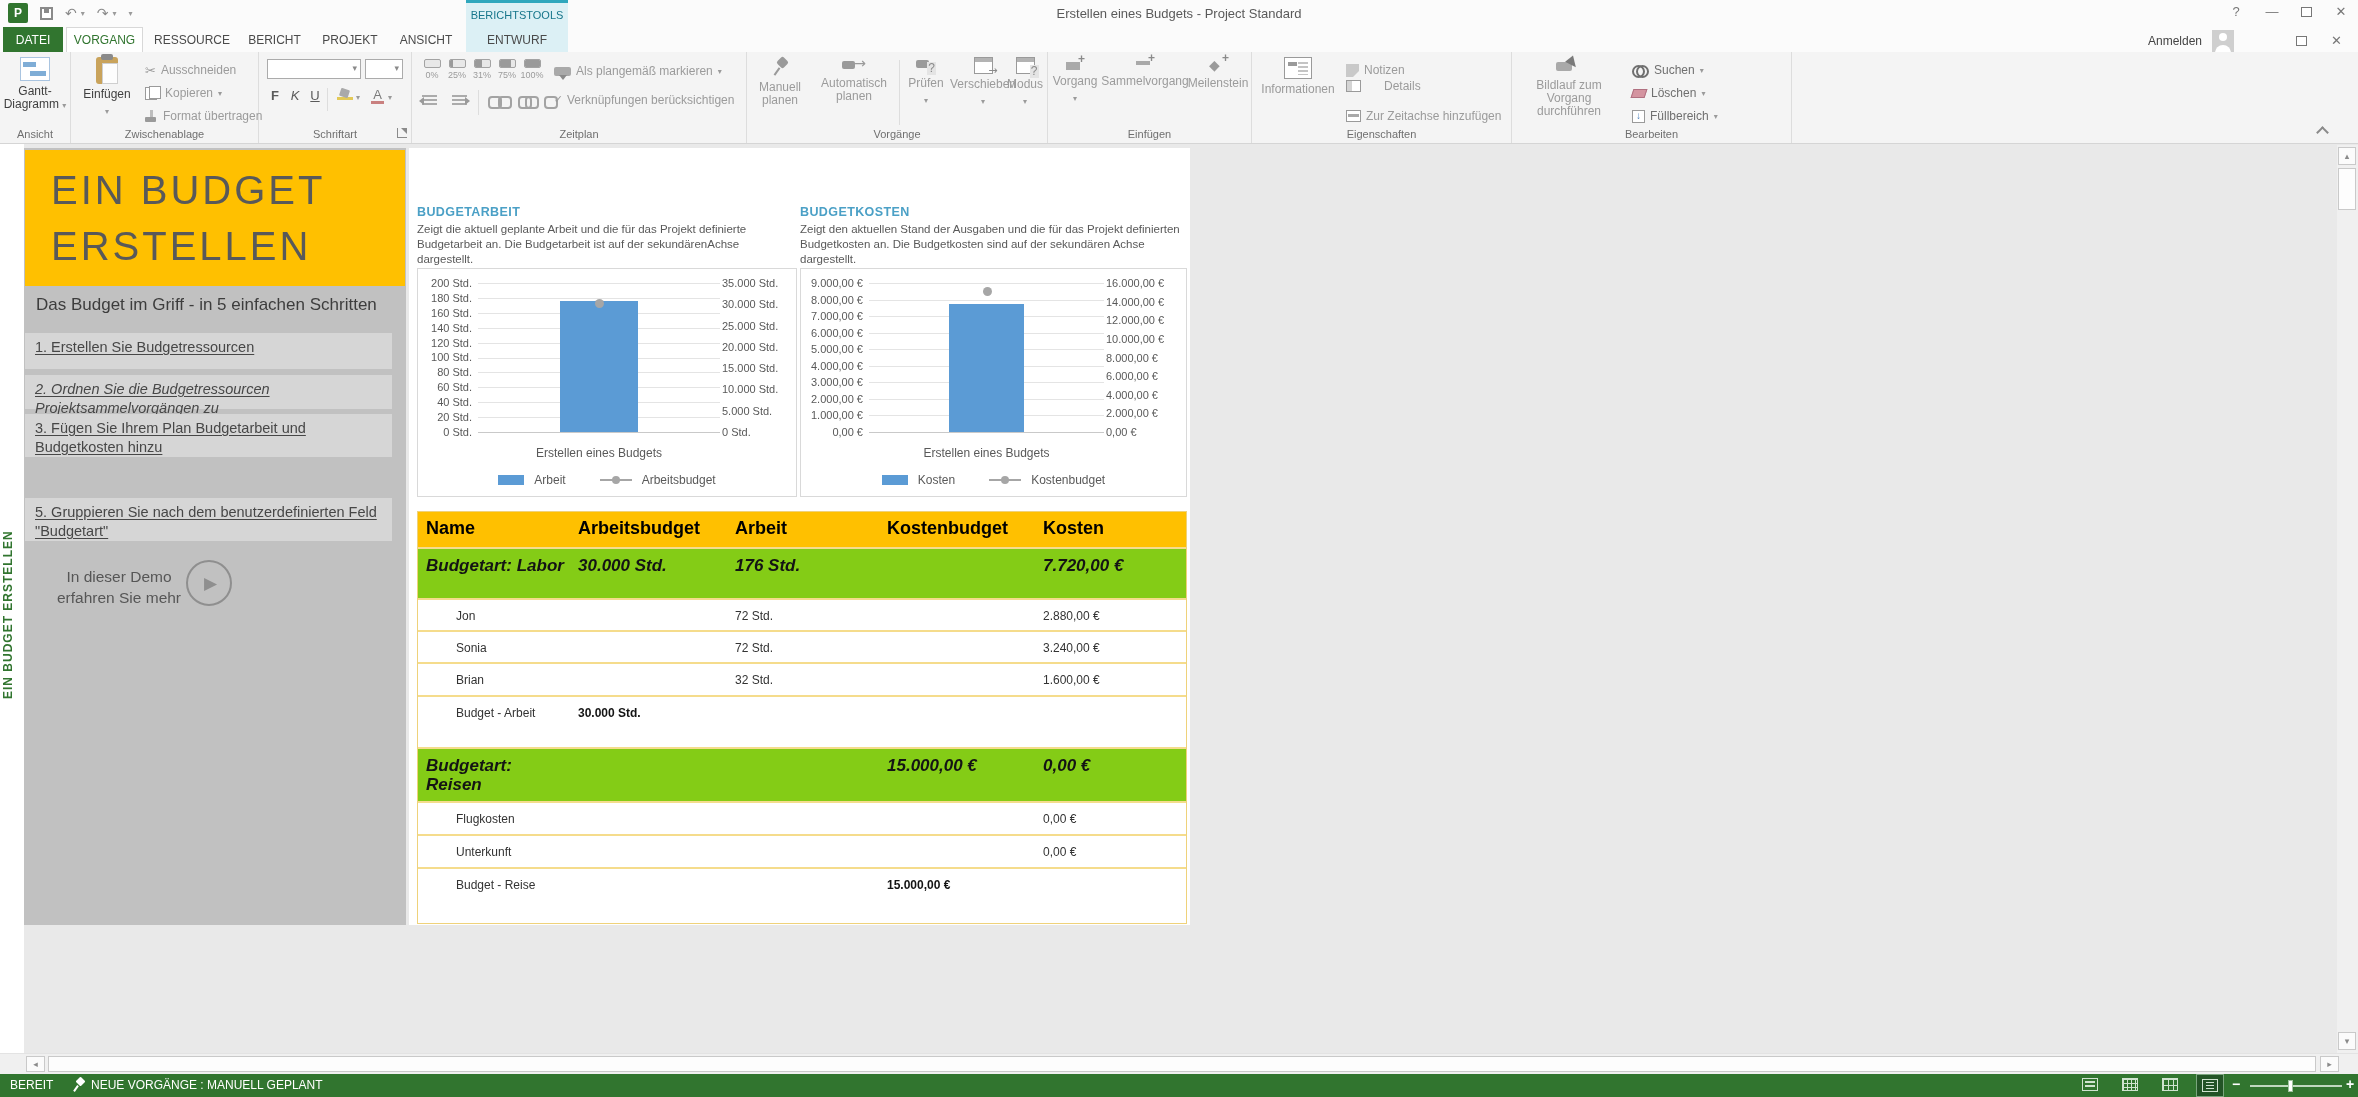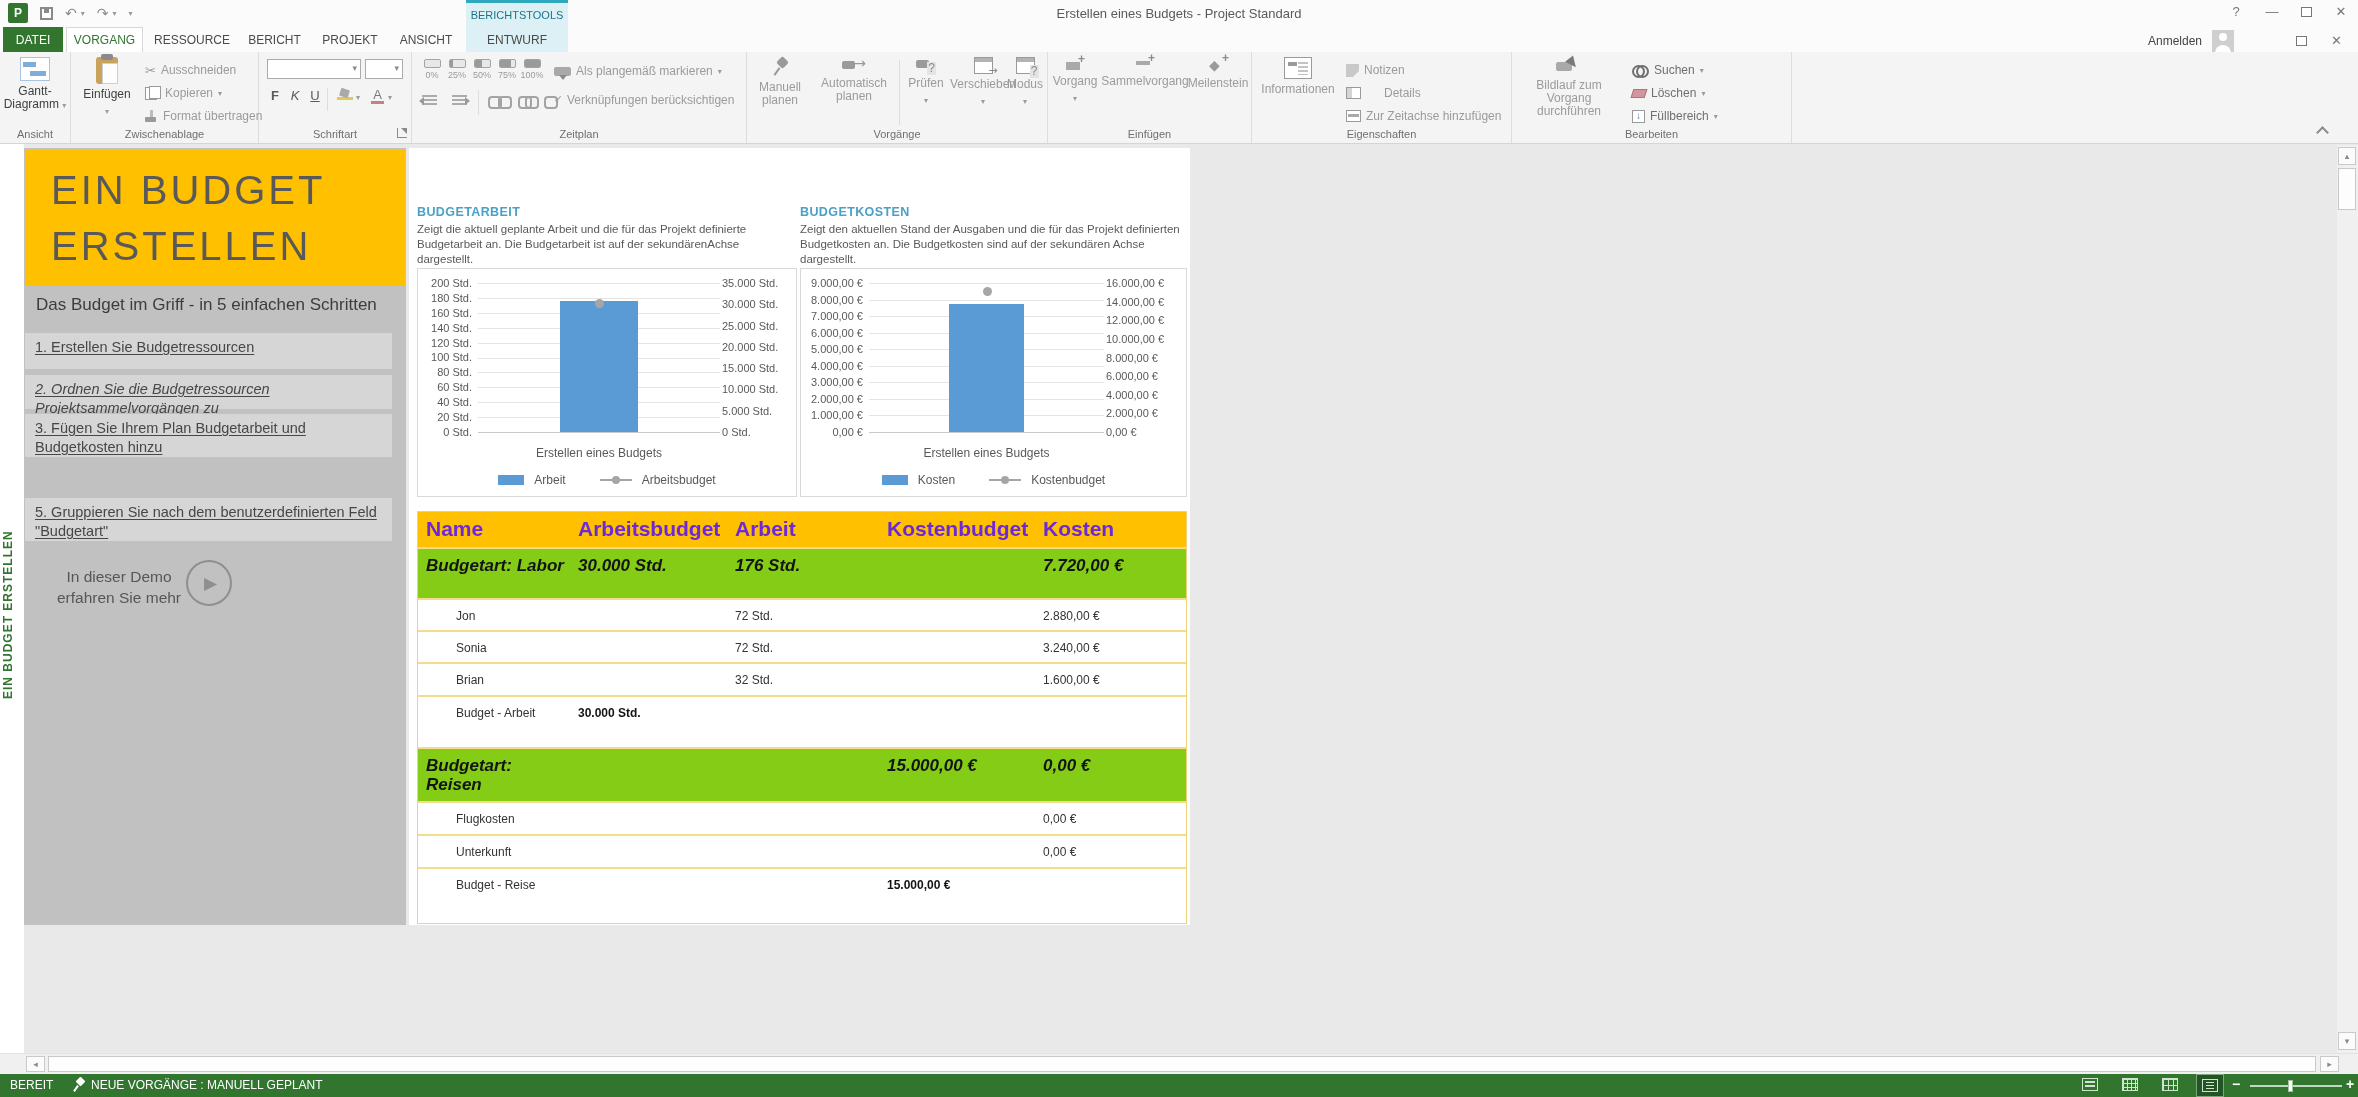--- a/index.html
+++ b/index.html
@@ -172,21 +172,21 @@
   .sw-line{position:relative;width:32px;height:2px;display:inline-block;}
   .sw-line i{position:absolute;left:12px;top:-3px;width:8px;height:8px;border-radius:50%;display:block;}
   .legend .lg-gap{width:14px;}
 
   
   .ptable{position:absolute;left:8px;top:363px;width:770px;border:1px solid #EFD27A;background:#fff;}
   .trow{display:grid;grid-template-columns:152px 157px 152px 156px 153px;border-top:2px solid #F5DC8C;}
   .trow.first{border-top:none;}
   .td{padding:7px 6px 0 8px;font-size:12px;color:#333;line-height:19px;overflow:hidden;}
   .thead-row{background:#FFC000;}
-  .thead-row .td{color:#6d28d9;font-weight:bold;font-size:21px;}
+  .thead-row .td{color:#000000;font-weight:bold;font-size:18px;}
   .r-group{background:#84cc16;font-style:italic;}
   .r-group .td{font-weight:bold;color:#141414;font-size:17px;}
   .r-detail .td:first-child{padding-left:38px;}
   .td.bold{font-weight:bold;color:#141414;}
 
   
   .hscroll{position:absolute;left:0;top:1053px;width:100%;height:21px;background:#F0F0F0;border-top:1px solid #E3E3E3;}
   .vscroll{position:absolute;left:2337px;top:145px;width:21px;height:908px;background:#F0F0F0;}
   .sbtn{position:absolute;background:#FBFBFB;border:1px solid #C9C9C9;color:#8a8a8a;
     display:flex;align-items:center;justify-content:center;font-size:9px;font-family:"DejaVu Sans";}
@@ -310,21 +310,21 @@
       <div class="pctbtn" style="left:33px;">
         <span class="pctbar">
             <i style="width:25%"></i>
           </span>
         <span class="pctlbl">25%</span>
       </div>
       <div class="pctbtn" style="left:58px;">
         <span class="pctbar">
             <i style="width:50%"></i>
           </span>
-        <span class="pctlbl">50%</span>
+        <span class="pctlbl">31%</span>
       </div>
       <div class="pctbtn" style="left:83px;">
         <span class="pctbar">
             <i style="width:75%"></i>
           </span>
         <span class="pctlbl">75%</span>
       </div>
       <div class="pctbtn" style="left:108px;">
         <span class="pctbar">
             <i style="width:100%"></i>
@@ -403,21 +403,21 @@
 
     <div class="rgroup" style="left:1252px;width:260px;">
       <div class="bigbtn" style="left:4px;width:84px;">
         <span class="info-ico"></span>
         <span>Informationen</span>
       </div>
       <div class="smallbtn" style="left:94px;top:8px;">
         <span class="note-ico"></span>
         <span>Notizen</span>
       </div>
-      <div class="smallbtn" style="left:94px;top:31px;gap:23px;">
+      <div class="smallbtn" style="left:94px;top:24px;gap:23px;">
         <span class="details-ico"></span>
         <span>Details</span>
       </div>
       <div class="smallbtn" style="left:94px;top:54px;">
         <span class="timeline-ico"></span>
         <span>Zur Zeitachse hinzufügen</span>
       </div>
       <div class="rlabel">Eigenschaften</div>
     </div>
 

